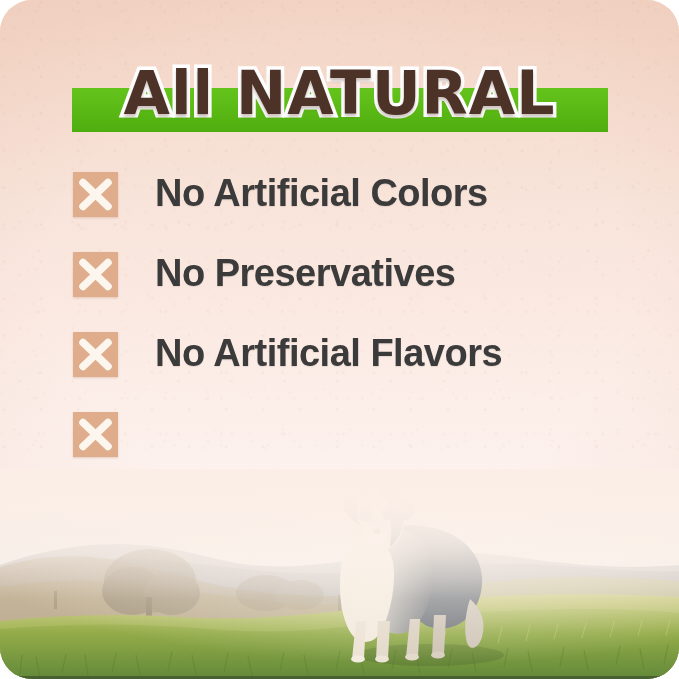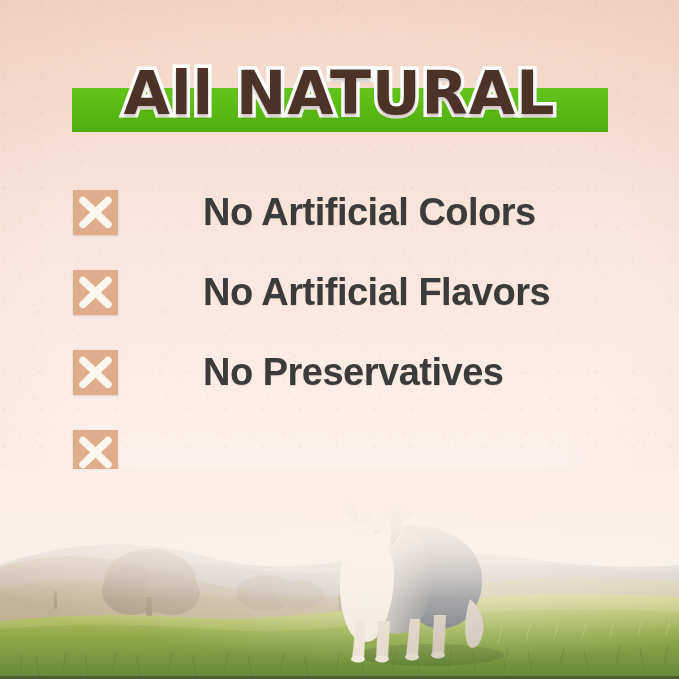--- a/index.html
+++ b/index.html
@@ -12,20 +12,21 @@
     overflow: hidden;
     font-family: "Liberation Sans", sans-serif;
   }
 
   #poster {
     position: relative;
     width: 679px;
     height: 679px;
     overflow: hidden;
     background: #f6ddd0;
+    border-radius: 32px;
   }
 
   
   .bg-base {
     position: absolute;
     inset: 0;
     background:
       linear-gradient(to bottom,
         #f3d5c6 0%,
         #f5dbcd 12%,
@@ -103,22 +104,21 @@
   .claims {
     position: absolute;
     left: 0;
     top: 172px;
     width: 679px;
   }
   .claim-row {
     position: relative;
     height: 80px;
     display: flex;
-    align-items: center;
-    gap: 48px;
+    align-items: flex-start;
   }
   .claim-icon {
     position: relative;
     margin-left: 73px;
     width: 45px;
     height: 45px;
     background: #e0ad8c;
     box-shadow: 0 1px 2px rgba(150,100,80,.25);
     flex: 0 0 auto;
   }
@@ -208,33 +208,33 @@
 
     <div class="claim-row">
       <div class="claim-icon">
         <svg viewBox="0 0 45 45" xmlns="http://www.w3.org/2000/svg">
           <g stroke="#fdf6ef" stroke-width="7.5" stroke-linecap="round">
             <line x1="10" y1="10.5" x2="35" y2="34.5"></line>
             <line x1="35" y1="10.5" x2="10" y2="34.5"></line>
           </g>
         </svg>
       </div>
-      <div class="claim-label">No Artificial Flavors</div>
+      <div class="claim-label">No Preservatives</div>
     </div>
 
     <div class="claim-row">
       <div class="claim-icon">
         <svg viewBox="0 0 45 45" xmlns="http://www.w3.org/2000/svg">
           <g stroke="#fdf6ef" stroke-width="7.5" stroke-linecap="round">
             <line x1="10" y1="10.5" x2="35" y2="34.5"></line>
             <line x1="35" y1="10.5" x2="10" y2="34.5"></line>
           </g>
         </svg>
       </div>
-      <div class="claim-label">No Preservatives</div>
+      <div class="claim-label">No Artificial Flavors</div>
     </div>
 
     <div class="claim-row">
       <div class="claim-icon">
         <svg viewBox="0 0 45 45" xmlns="http://www.w3.org/2000/svg">
           <g stroke="#fdf6ef" stroke-width="7.5" stroke-linecap="round">
             <line x1="10" y1="10.5" x2="35" y2="34.5"></line>
             <line x1="35" y1="10.5" x2="10" y2="34.5"></line>
           </g>
         </svg>

